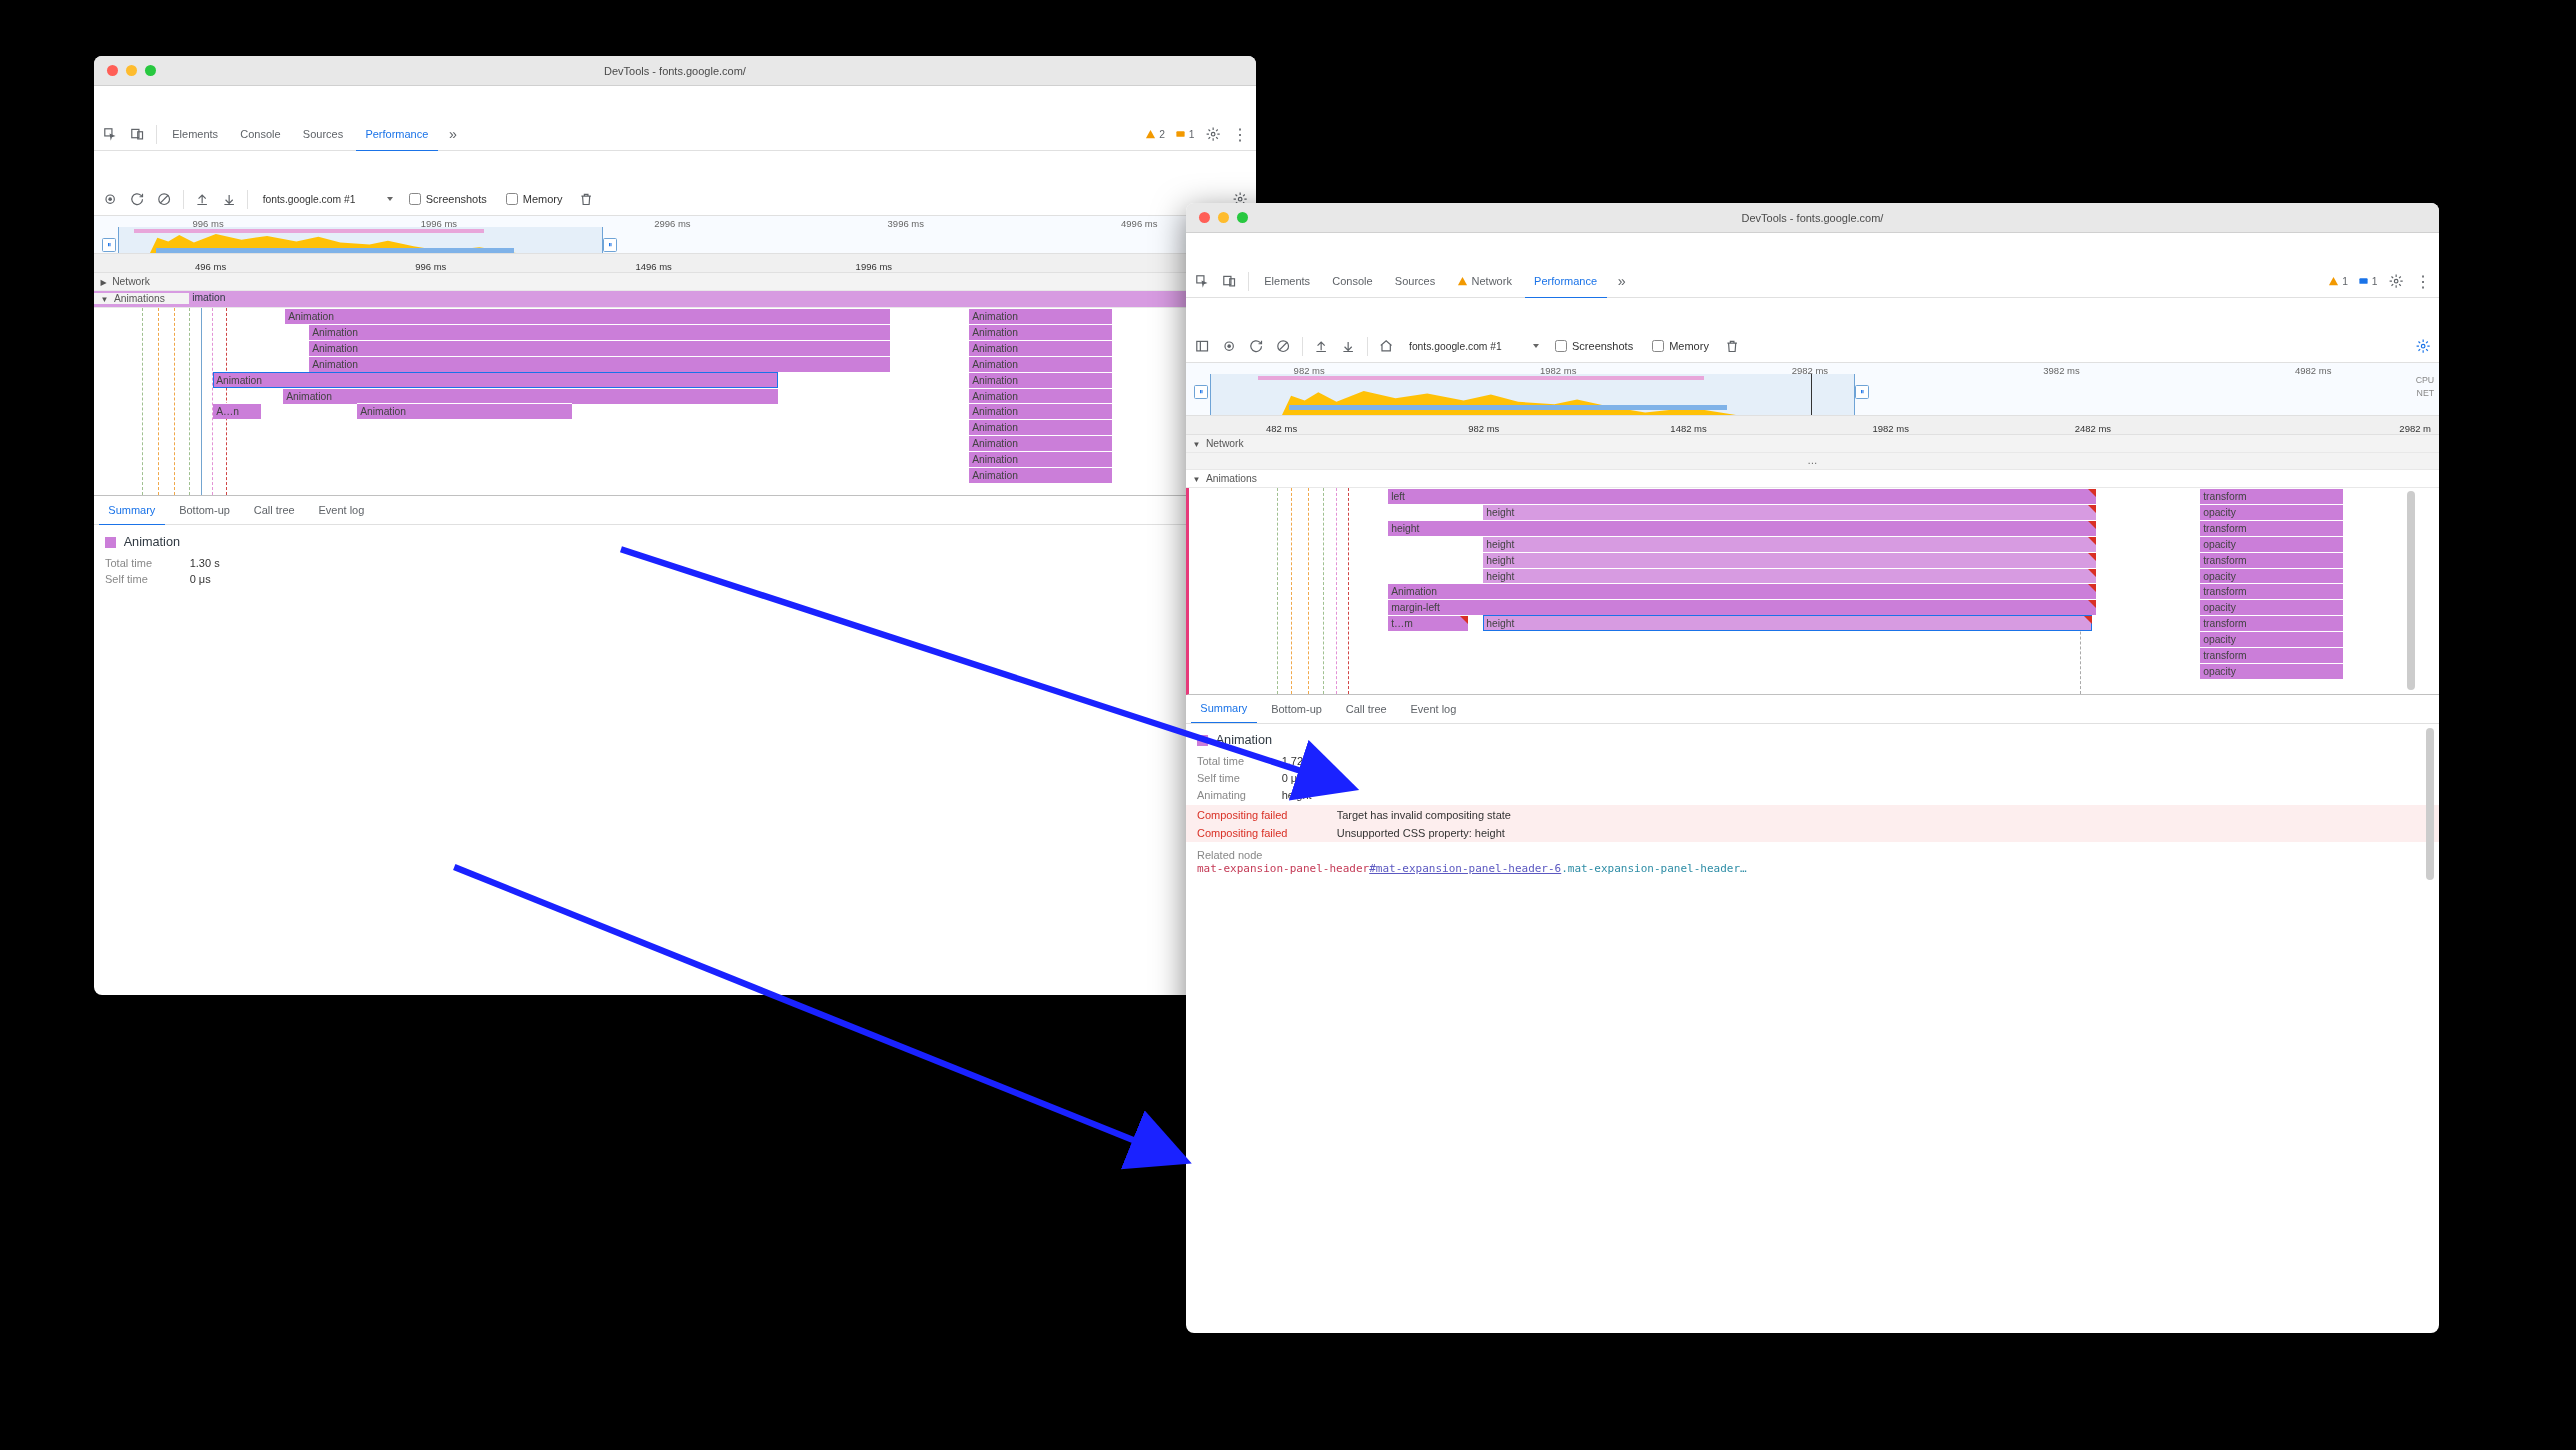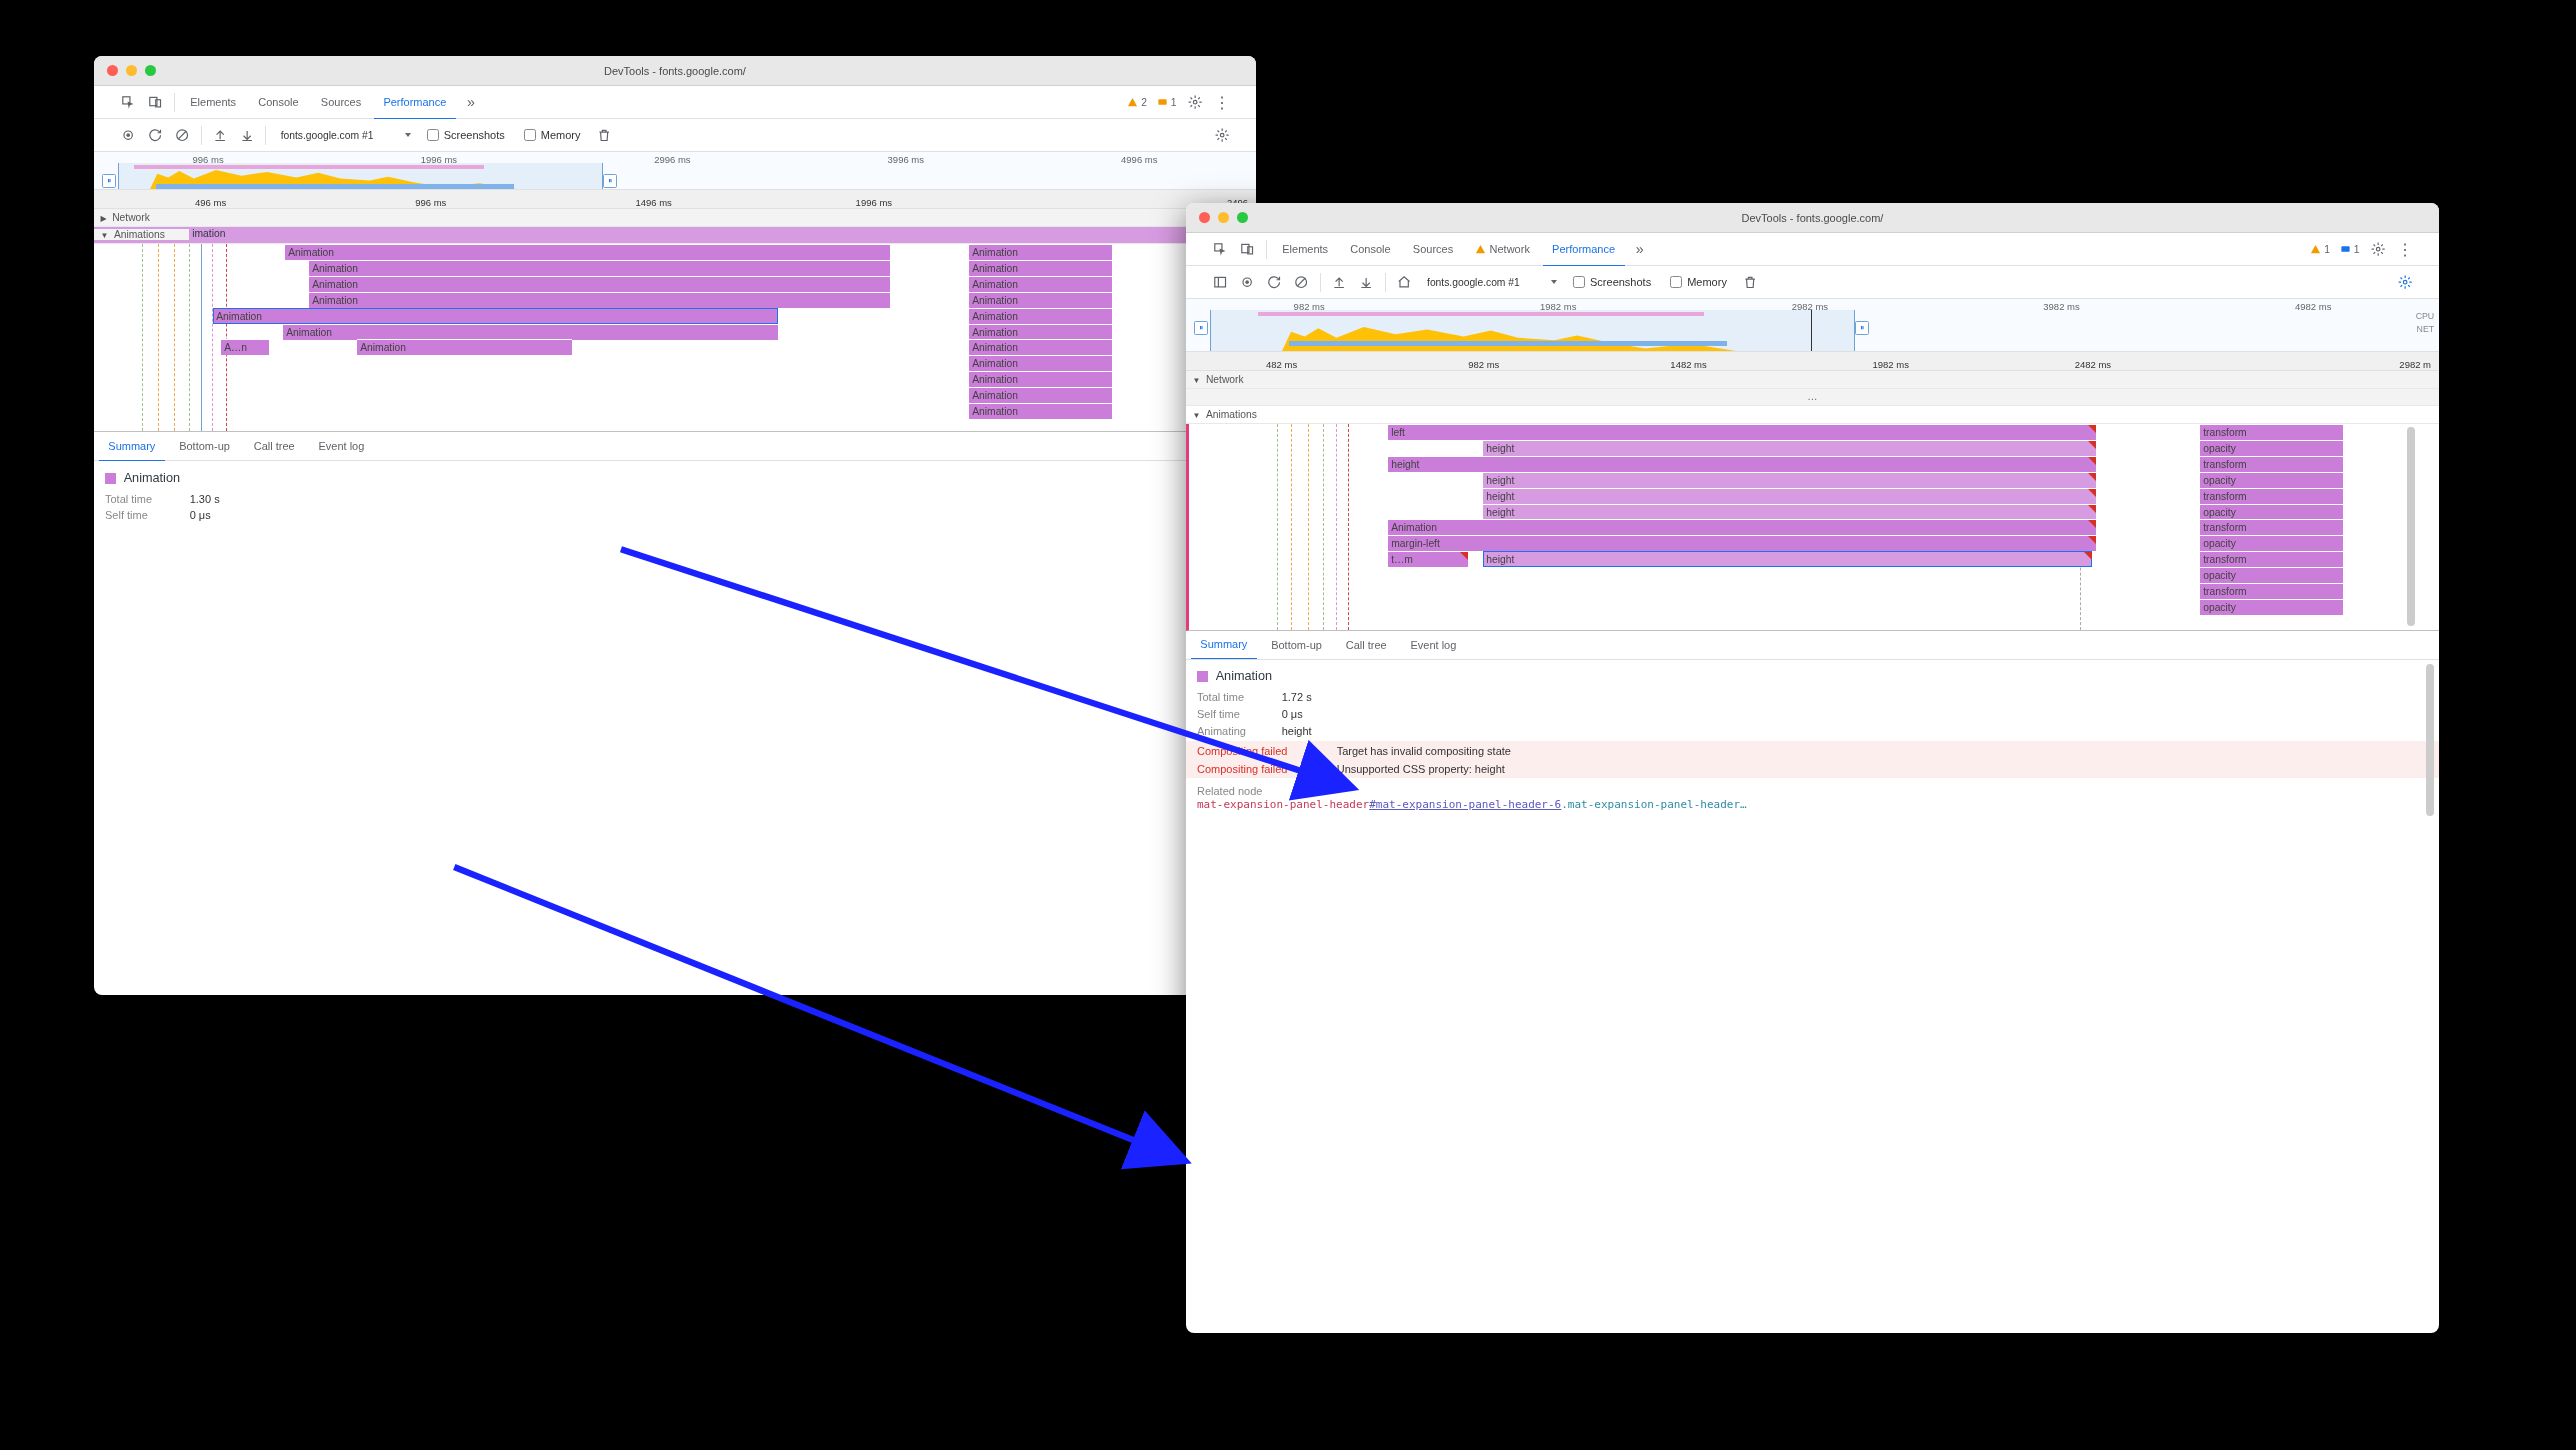--- a/index.html
+++ b/index.html
@@ -45,24 +45,25 @@
     color: #4a4a4a;
     pointer-events: none;
   }
 
   
   .row {
     display: flex;
     align-items: center;
     height: 33px;
     border-bottom: 0.8px solid #e0e0e0;
-    padding: 0 22px;
+    padding: 0 4px;
     gap: 3.2px;
     background: #fff;
     white-space: nowrap;
+    margin-top: 32px;
   }
   .icon-btn {
     width: 24px; height: 24px;
     display: inline-flex; align-items: center; justify-content: center;
     color: #5f6368;
     border-radius: 3.2px;
   }
   .icon-btn svg { width: 14.3px; height: 14.3px; }
 
   .vsep { width: 0.8px; height: 19px; background: #e0e0e0; margin: 0 3.2px; }
@@ -411,21 +412,21 @@
       <div class="anim-block" style="top: 16px; left: 215px; width: 581px;">Animation</div>
       <div class="anim-block" style="top: 16px; left: 875px; width: 143px;">Animation</div>
       <div class="anim-block" style="top: 32px; left: 215px; width: 581px;">Animation</div>
       <div class="anim-block" style="top: 32px; left: 875px; width: 143px;">Animation</div>
       <div class="anim-block" style="top: 48px; left: 215px; width: 581px;">Animation</div>
       <div class="anim-block" style="top: 48px; left: 875px; width: 143px;">Animation</div>
       <div class="anim-block selected" style="top: 64px; left: 119px; width: 565px;">Animation</div>
       <div class="anim-block" style="top: 64px; left: 875px; width: 143px;">Animation</div>
       <div class="anim-block" style="top: 80px; left: 189px; width: 495px;">Animation</div>
       <div class="anim-block" style="top: 80px; left: 875px; width: 143px;">Animation</div>
-      <div class="anim-block" style="top: 95px; left: 119px; width: 48px; margin-left: 8px;">A…n</div>
+      <div class="anim-block" style="top: 95px; left: 119px; width: 48px;">A…n</div>
       <div class="anim-block" style="top: 95px; left: 263px; width: 215px;">Animation</div>
       <div class="anim-block" style="top: 95px; left: 875px; width: 143px;">Animation</div>
       <div class="anim-block" style="top: 111px; left: 875px; width: 143px;">Animation</div>
       <div class="anim-block" style="top: 127px; left: 875px; width: 143px;">Animation</div>
       <div class="anim-block" style="top: 143px; left: 875px; width: 143px;">Animation</div>
       <div class="anim-block" style="top: 159px; left: 875px; width: 143px;">Animation</div>
     </div>
 
   <div class="detail-tabs">
     <div class="tab active">Summary</div>

